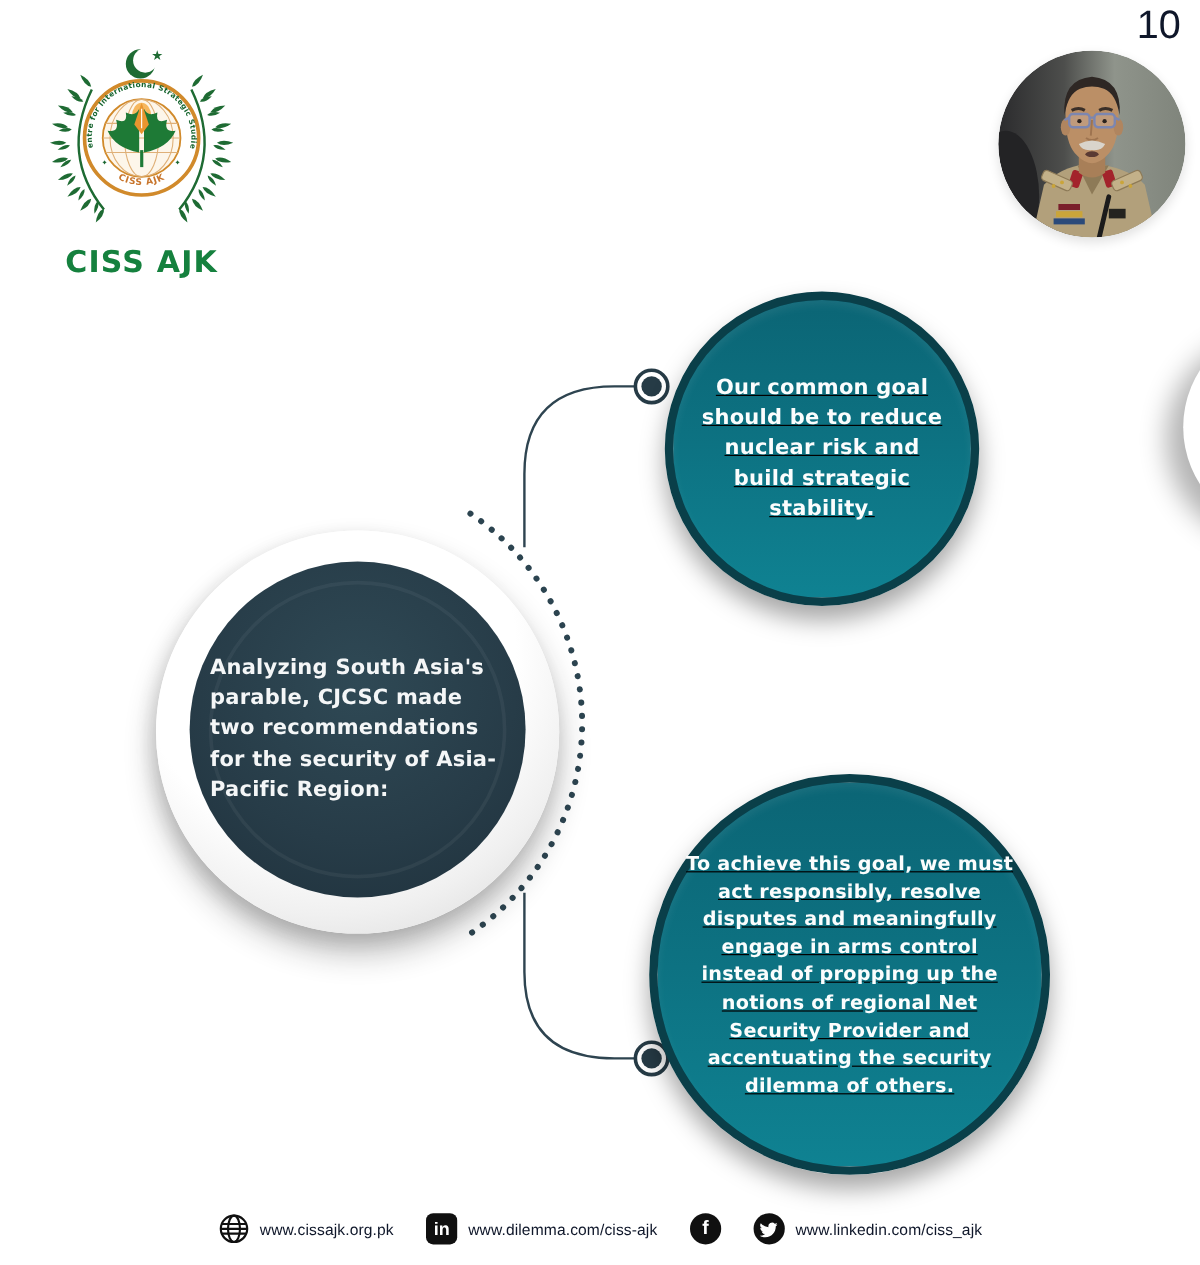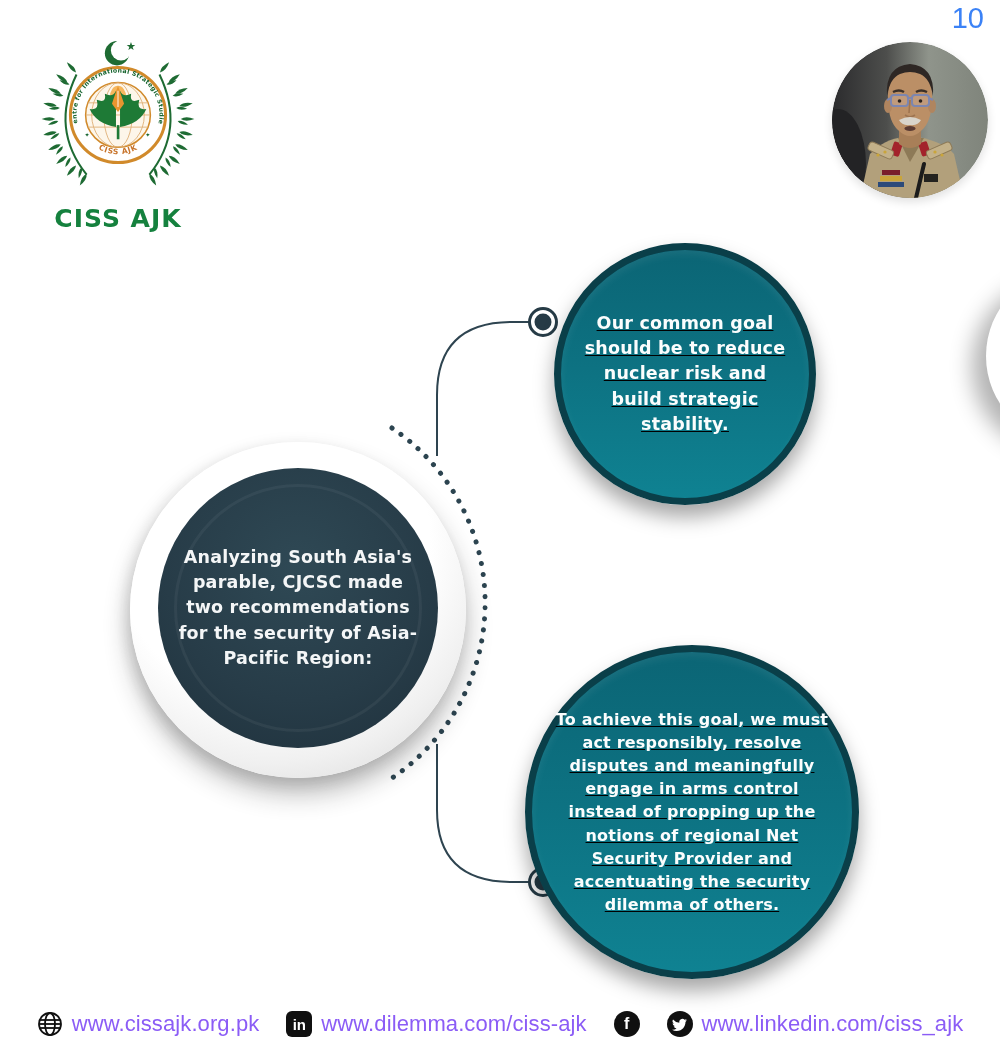--- a/index.html
+++ b/index.html
@@ -4,21 +4,21 @@
 <style>
   * { margin:0; padding:0; box-sizing:border-box; }
   html,body { background:#ffffff; }
   .canvas {
     position:relative; width:1000px; height:1054px; background:#ffffff;
     overflow:hidden; font-family:"DejaVu Sans", sans-serif;
   }
 
   
   .page-number {
-    position:absolute; top:2px; right:16px; font-size:29px; color:#3b82f6;
+    position:absolute; top:2px; right:16px; font-size:33px; color:#0f172a;
     font-family:"Liberation Sans", sans-serif;
     text-align:right;
   }
   .title {
     position:absolute; top:60px; left:180px; width:645px; text-align:center;
     font-size:22px; font-weight:bold; color:#171717; line-height:1.32;
     letter-spacing:.2px;
   }
   .logo-wrap { position:absolute; top:36px; left:32px; width:172px; text-align:center; }
   .logo-caption {
@@ -38,53 +38,53 @@
   .hub-inner {
     position:absolute; left:28px; top:26px; width:280px; height:280px; border-radius:50%;
     background:radial-gradient(circle at 50% 36%, #2f4955 0%, #273c48 58%, #1f313c 100%);
     display:flex; align-items:center; justify-content:center;
   }
   .hub-ring {
     position:absolute; inset:16px; border-radius:50%;
     border:3px solid rgba(255,255,255,.05);
   }
   .hub-text {
-    width:246px; text-align:center; color:#f4f6f7; font-size:17.5px; font-weight:bold;
+    width:246px; text-align:left; color:#f4f6f7; font-size:17.5px; font-weight:bold;
     line-height:1.45; letter-spacing:.2px;
   }
   .node {
     position:absolute; border-radius:50%;
     border:7px solid #0a3f49;
     background:linear-gradient(180deg, #0b6575 0%, #0d7282 48%, #0f8292 100%);
     box-shadow:0 12px 20px rgba(0,0,0,.35), inset 0 4px 8px rgba(255,255,255,.07);
     display:flex; align-items:center; justify-content:center;text-decoration:underline;
   }
   .node-1 { left:554px; top:243px; width:262px; height:262px; }
-  .node-2 { left:525px; top:645px; width:334px; height:334px; }
+  .node-2 { left:541px; top:645px; width:334px; height:334px; }
   .node-text {
     text-align:center; color:#fbfdfd; font-weight:bold; letter-spacing:.2px;
   }
   .node-1 .node-text { width:212px; font-size:17.5px; line-height:1.45; }
   .node-2 .node-text { width:286px; font-size:16px;  line-height:1.44; }
 
   .edge-circle { 
     position:absolute; left:986px; top:268px; width:176px; height:176px; border-radius:50%;
     background:#ffffff; box-shadow:-14px 10px 22px rgba(0,0,0,.30);
   }
 
   .connectors { position:absolute; inset:0; pointer-events:none; }
 
   
   .footer {
     position:absolute; left:0; right:0; bottom:10px; height:40px;
     display:flex; align-items:center; justify-content:center; gap:27px;
     font-family:"Liberation Sans", sans-serif;
   }
   .footer-item { display:flex; align-items:center; gap:9px; cursor:pointer; }
-  .footer-item .txt { font-size:22px; color:#8b5cf6; letter-spacing:.1px; }
+  .footer-item .txt { font-size:13px; color:#0f172a; letter-spacing:.1px; }
   .badge {
     width:26px; height:26px; background:#101010; color:#fff;
     display:flex; align-items:center; justify-content:center;
   }
   .badge.square { border-radius:6px; font-weight:bold; font-size:15px; }
   .badge.round  { border-radius:50%;  font-weight:bold; font-size:16px; }
 </style>
 </head>
 <body>
 

